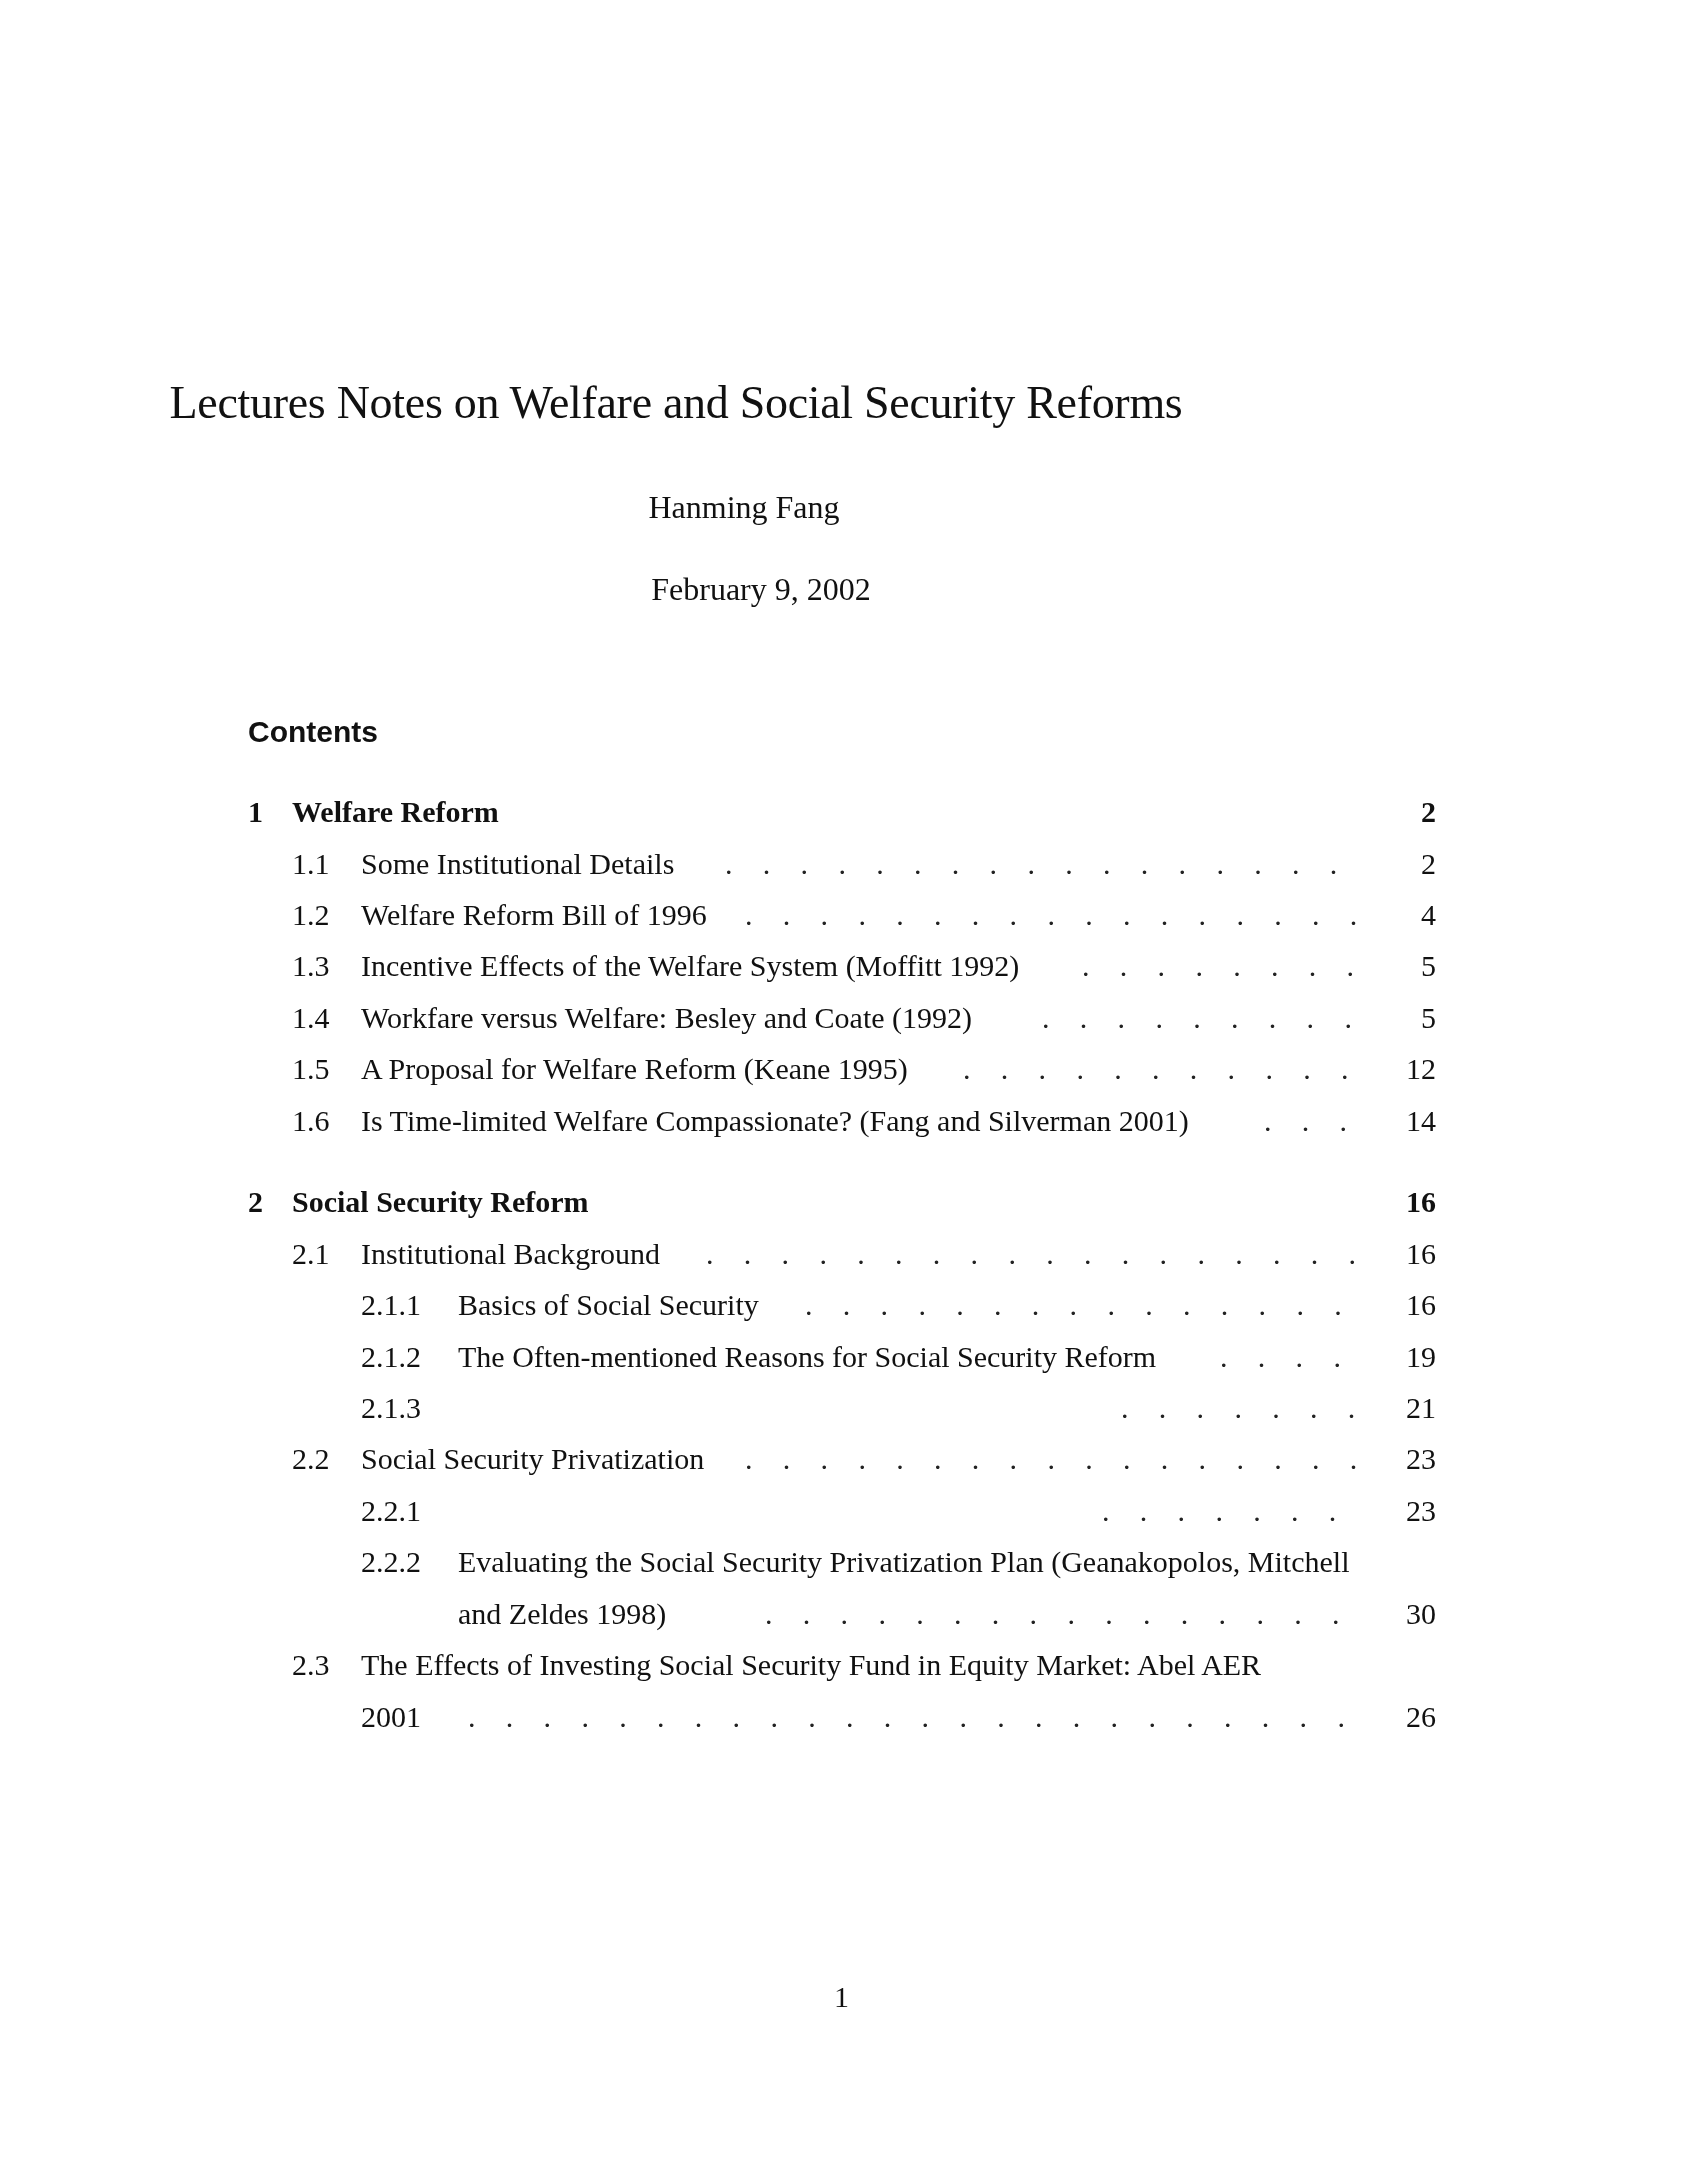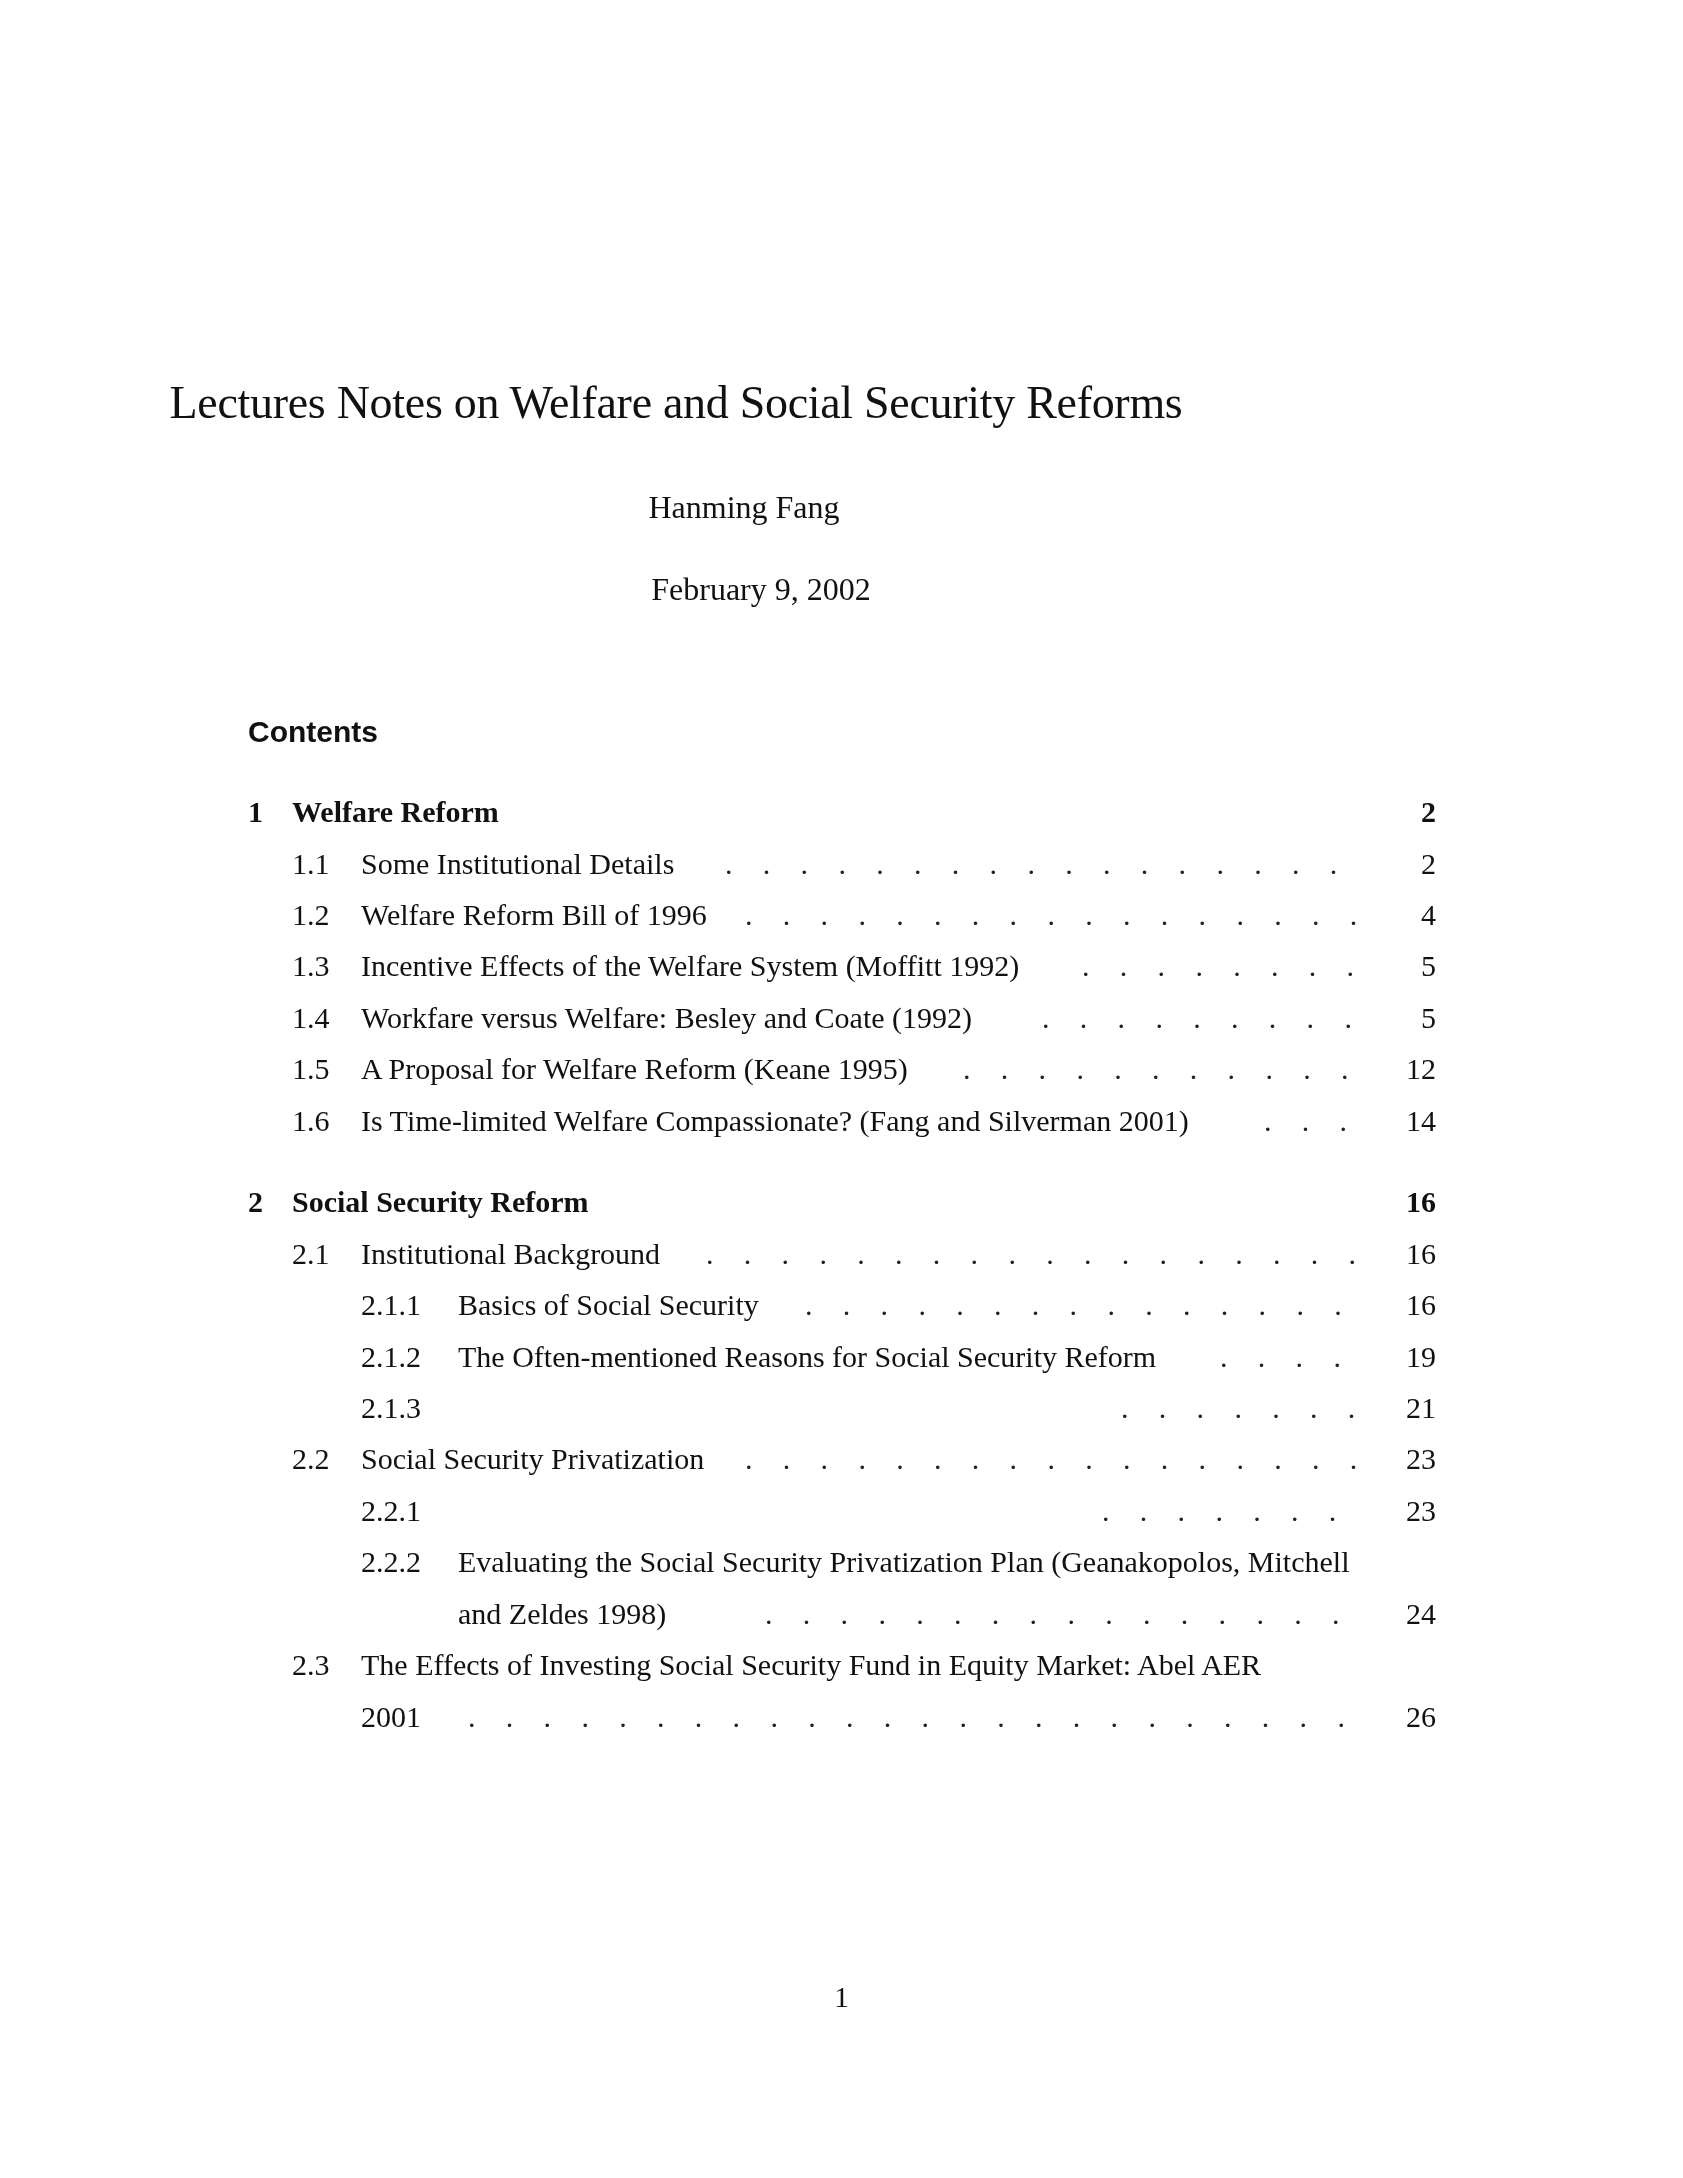--- a/index.html
+++ b/index.html
@@ -161,21 +161,21 @@
       <span class="page-num">23</span>
     </div>
 
     <div class="toc-row subsub" style="top:1542px;">
       <span class="num">2.2.2</span>
       <span class="text">Evaluating the Social Security Privatization Plan (Geanakopolos, Mitchell</span>
     </div>
     <div class="toc-row subsub" style="top:1594px;">
       <span class="text">and Zeldes 1998)</span>
       <span class="leader" style="width:594px;">. . . . . . . . . . . . . . . . . . . . . . . . . . . . . . . . . . . . . . . . . . . . . . . . . . . .</span>
-      <span class="page-num">24</span>
+      <span class="page-num">30</span>
     </div>
 
     <div class="toc-row sub" style="top:1645px;">
       <span class="num">2.3</span>
       <span class="text">The Effects of Investing Social Security Fund in Equity Market: Abel AER</span>
     </div>
     <div class="toc-row sub" style="top:1697px;">
       <span class="text">2001</span>
       <span class="leader" style="width:891px;">. . . . . . . . . . . . . . . . . . . . . . . . . . . . . . . . . . . . . . . . . . . . . . . . . . . .</span>
       <span class="page-num">26</span>

